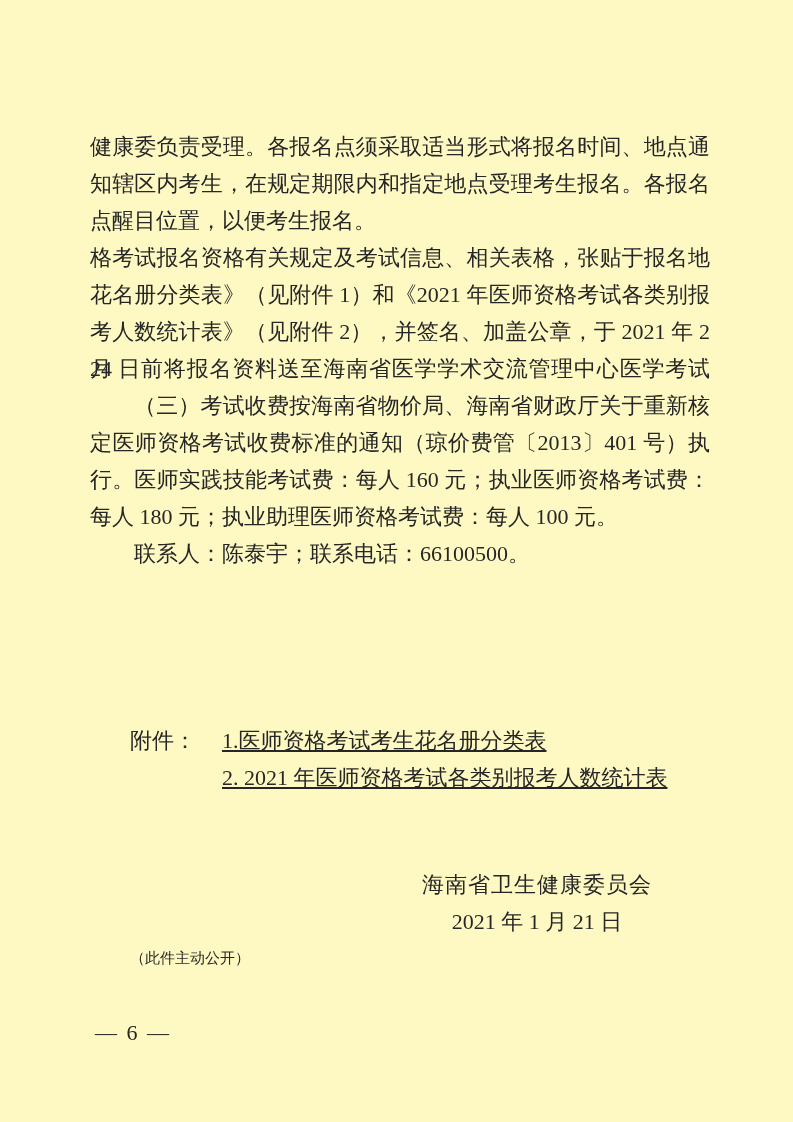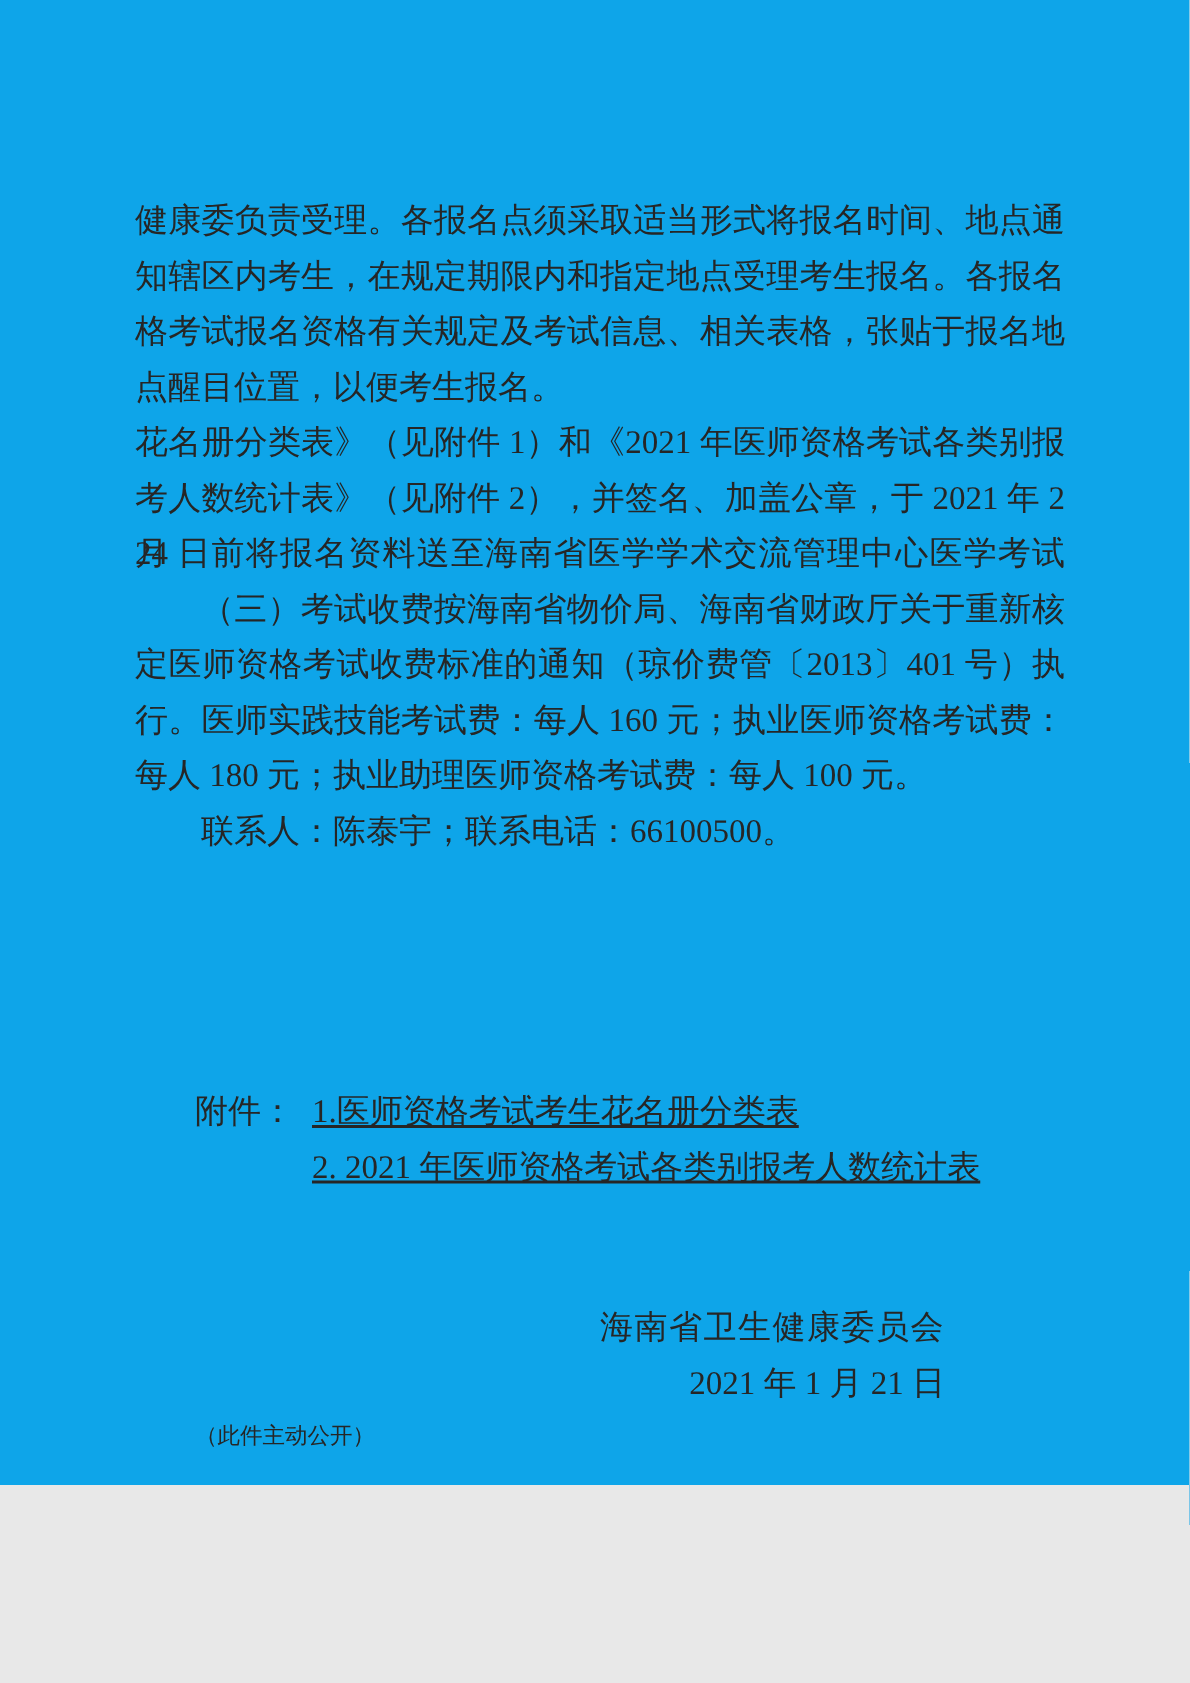--- a/index.html
+++ b/index.html
@@ -3,22 +3,22 @@
 <meta charset="utf-8">
 <style>
   html, body {
     margin: 0;
     padding: 0;
     background: #e8e8e8;
   }
   .page {
     position: relative;
     width: 793px;
-    height: 990px;
-    background: #0ea5e9;
+    height: 1122px;
+    background: #fef9c3;
     margin: 0 auto;
     font-family: "Liberation Serif", "DejaVu Serif", serif;
     color: #262626;
     overflow: hidden;
   }
   .body-block {
     position: absolute;
     left: 90px;
     top: 128px;
     width: 620px;
@@ -41,40 +41,40 @@
   .attachments {
     position: absolute;
     left: 130px;
     top: 722px;
     display: flex;
     font-size: 22px;
     line-height: 37px;
   }
   .attachments .att-label {
     white-space: nowrap;
-    margin-right: 12px;
+    margin-right: 26px;
   }
   .attachments .att-items .att-item {
     height: 37px;
     white-space: nowrap;
     text-decoration: underline;
   }
   .signature {
     position: absolute;
     left: 90px;
     top: 866px;
     width: 620px;
     font-size: 22px;
     line-height: 37px;
   }
   .signature .sig-inner {
     width: fit-content;
     margin-left: auto;
-    margin-right: 80px;
-    text-align: right;
+    margin-right: 58px;
+    text-align: center;
   }
   .sig-line {
     height: 37px;
     white-space: nowrap;
   }
   .sig-line.org {
     letter-spacing: 1px;
   }
   .disclosure {
     position: absolute;
@@ -95,22 +95,22 @@
   }
 </style>
 </head>
 <body>
 
 <div class="page">
 
   <div class="body-block">
     <div class="line fill">健康委负责受理。各报名点须采取适当形式将报名时间、地点通</div>
     <div class="line fill">知辖区内考生，在规定期限内和指定地点受理考生报名。各报名</div>
+    <div class="line">点醒目位置，以便考生报名。</div>
     <div class="line fill">格考试报名资格有关规定及考试信息、相关表格，张贴于报名地</div>
-    <div class="line">点醒目位置，以便考生报名。</div>
 
     <div class="line fill">花名册分类表》（见附件 1）和《2021 年医师资格考试各类别报</div>
     <div class="line fill">考人数统计表》（见附件 2），并签名、加盖公章，于 2021 年 2 月</div>
     <div class="line fill">24 日前将报名资料送至海南省医学学术交流管理中心医学考试</div>
 
     <div class="line fill indent">（三）考试收费按海南省物价局、海南省财政厅关于重新核</div>
     <div class="line fill">定医师资格考试收费标准的通知（琼价费管〔2013〕401 号）执</div>
     <div class="line fill">行。医师实践技能考试费：每人 160 元；执业医师资格考试费：</div>
     <div class="line">每人 180 元；执业助理医师资格考试费：每人 100 元。</div>
 

